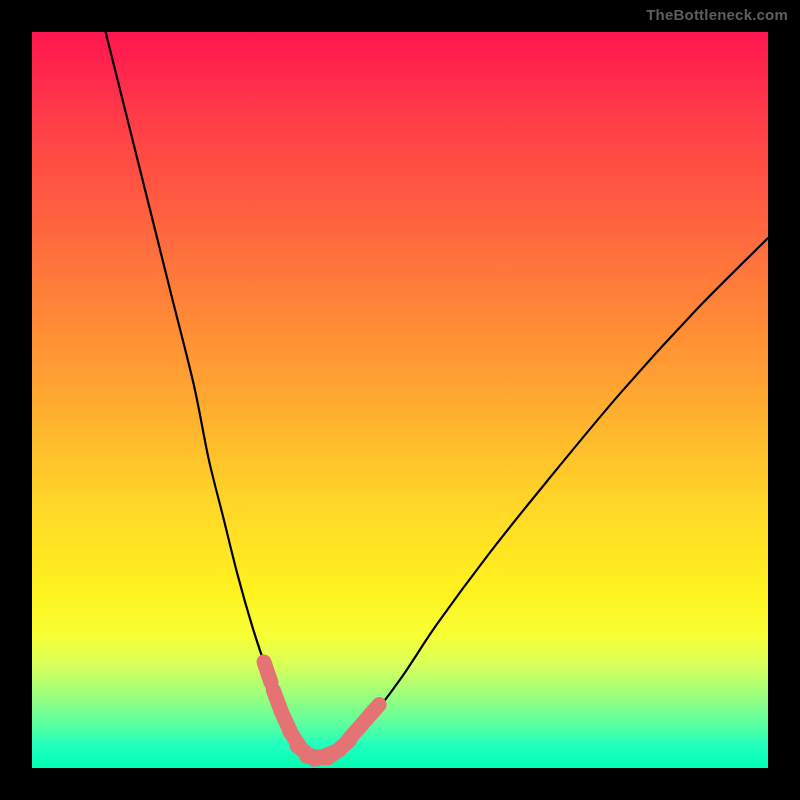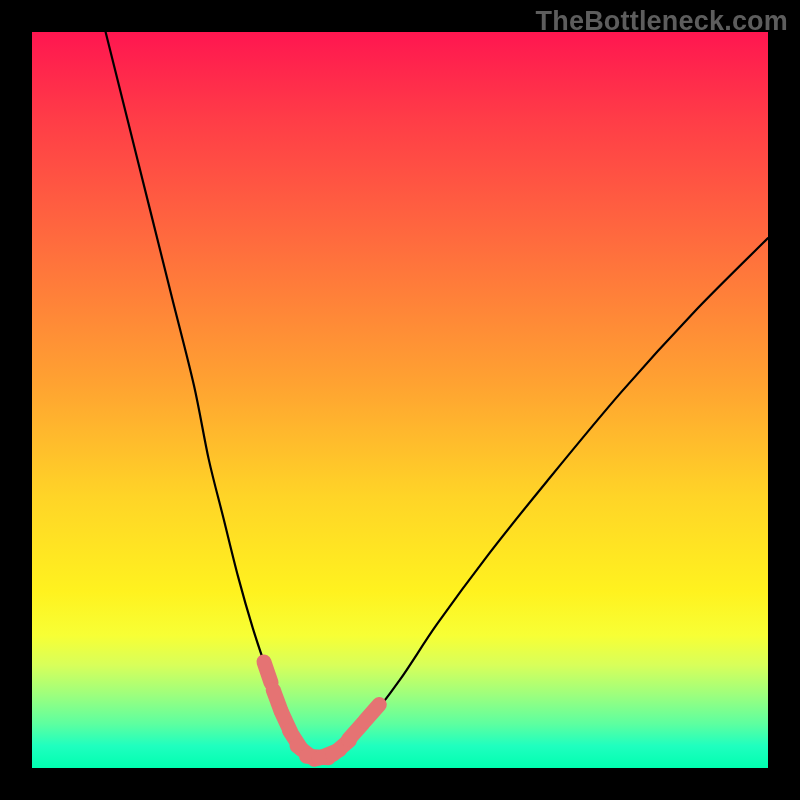--- a/index.html
+++ b/index.html
@@ -39,21 +39,21 @@
       #9eff7d 90%,
       #5dffa0 94%,
       #1fffbf 97%,
       #00ffb0 100%
     );
   }
   .watermark {
     position: absolute;
     top: 6px;
     right: 12px;
-    font-size: 27px;
+    font-size: 15px;
     font-weight: 600;
     color: #5d5d5d;
     letter-spacing: 0.2px;
     user-select: none;
   }
   svg.overlay {
     position: absolute;
     left: 0;
     top: 0;
     width: 736px;

